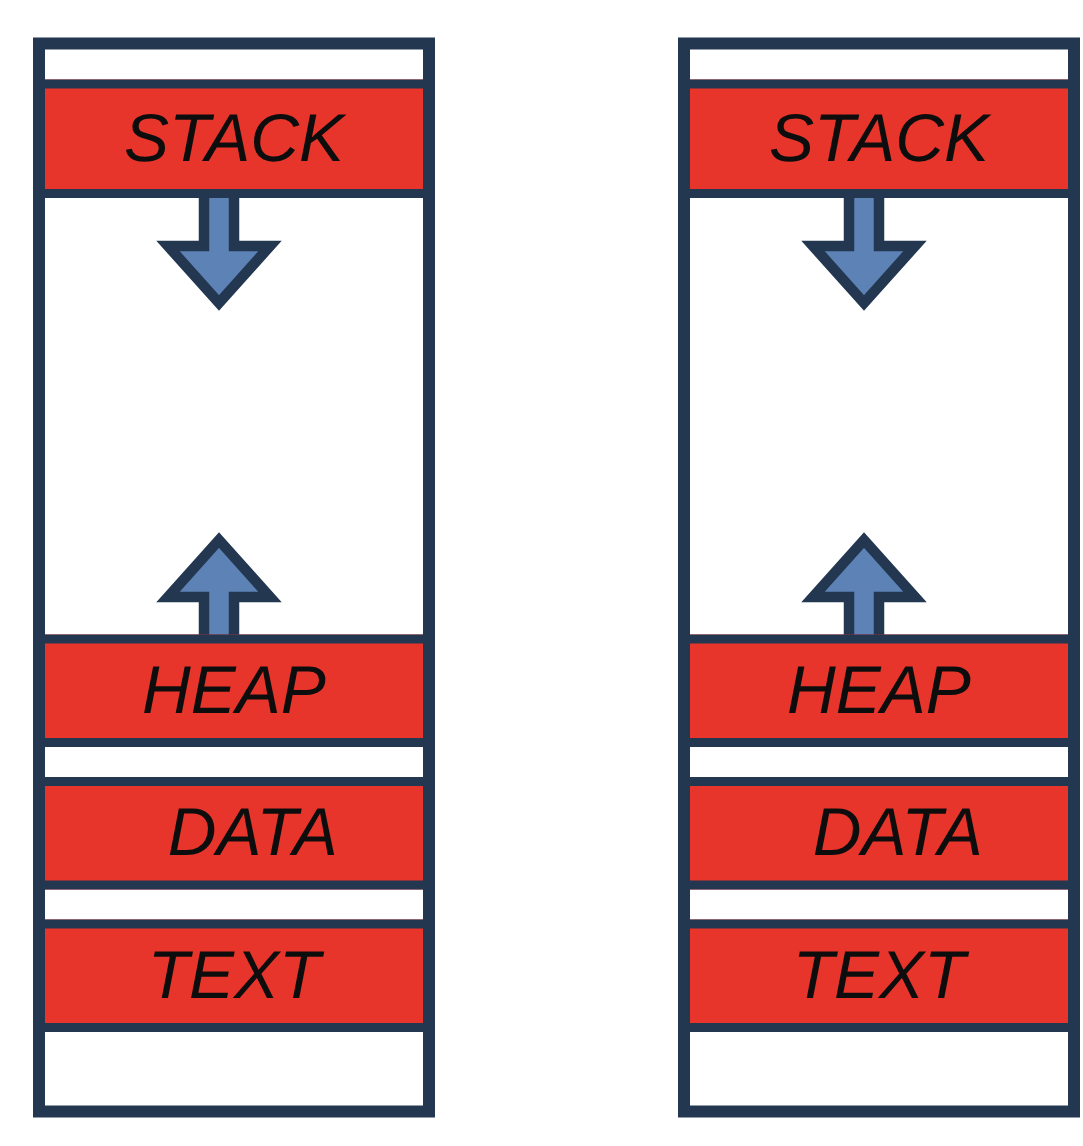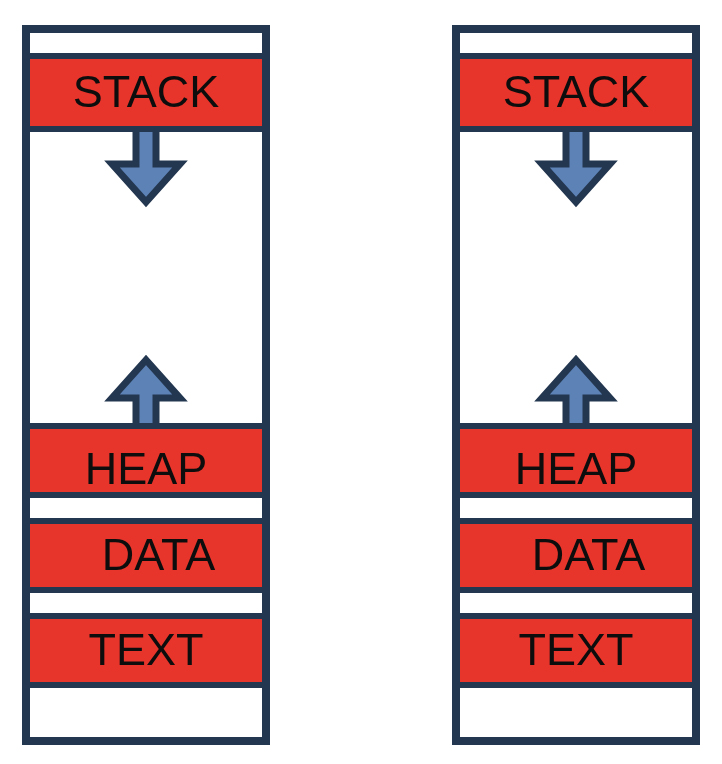--- a/index.html
+++ b/index.html
@@ -13,24 +13,25 @@
   .canvas{
     position:relative;
     width:722px;height:764px;
     background:var(--bg);
     overflow:hidden;
     font-family:"Liberation Sans", sans-serif;
   }
   .diagram{
     position:absolute;
     top:25px;
-    width:248px;height:720px;
+    width:268px;height:720px;
     box-sizing:border-box;
     border:8px solid var(--outline);
     background:var(--bg);
+    font-style:italic;
   }
   .diagram.left{left:22px;}
   .diagram.right{left:452px;}
 
   .band{
     position:absolute;
     left:0;right:0;
     box-sizing:border-box;
     background:var(--band);
     border-top:6px solid var(--outline);
@@ -38,21 +39,21 @@
     display:flex;align-items:center;justify-content:center;
   }
   .band span{
     color:var(--label);
     font-size:45px;
     line-height:1;
     letter-spacing:0px;
     transform:translateY(-1px);
   }
   .band.stack{top:20px;height:79px;}
-  .band.heap {top:390px;height:75px;align-items:flex-end;}
+  .band.heap {top:390px;height:75px;}
   .band.data {top:485px;height:75px;padding-left:25px;}
   .band.text {top:580px;height:75px;}
 
   .arrow{
     position:absolute;
     left:74px;
     width:84px;
     overflow:hidden;
     display:block;
   }

